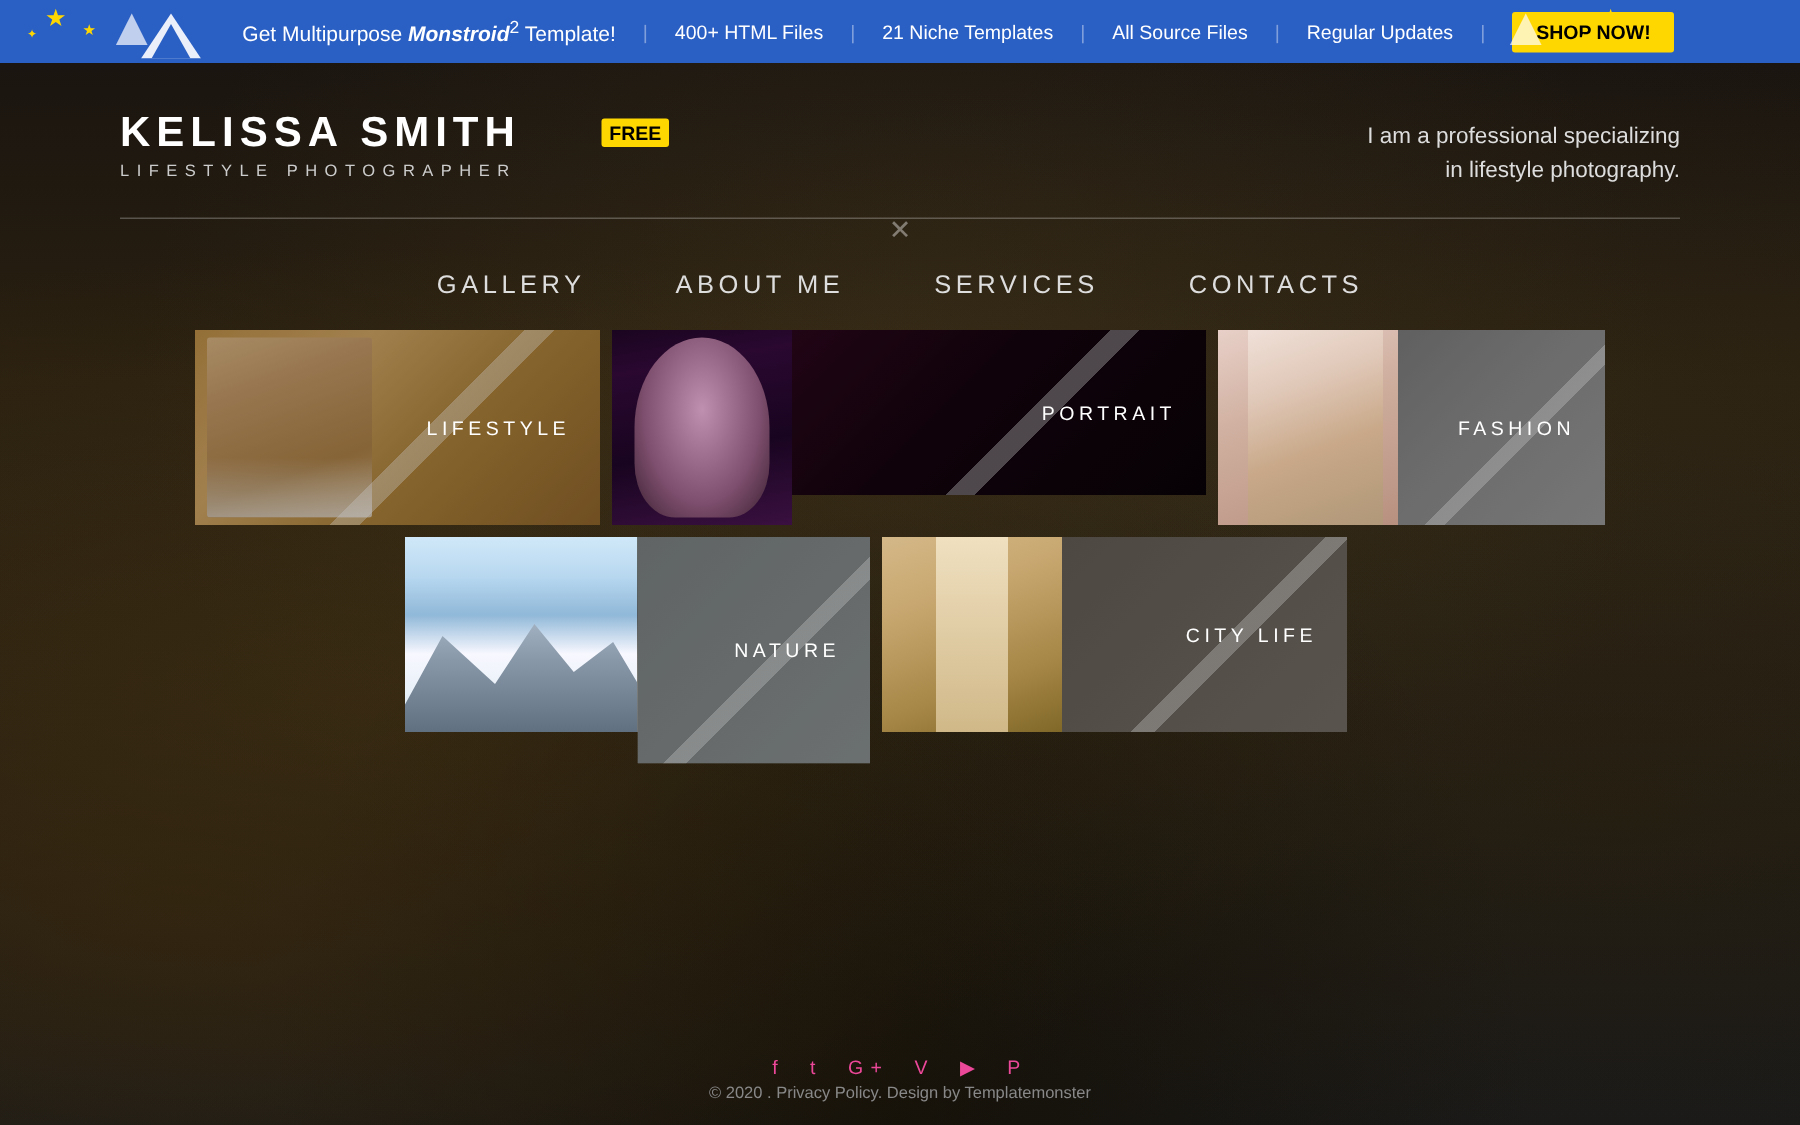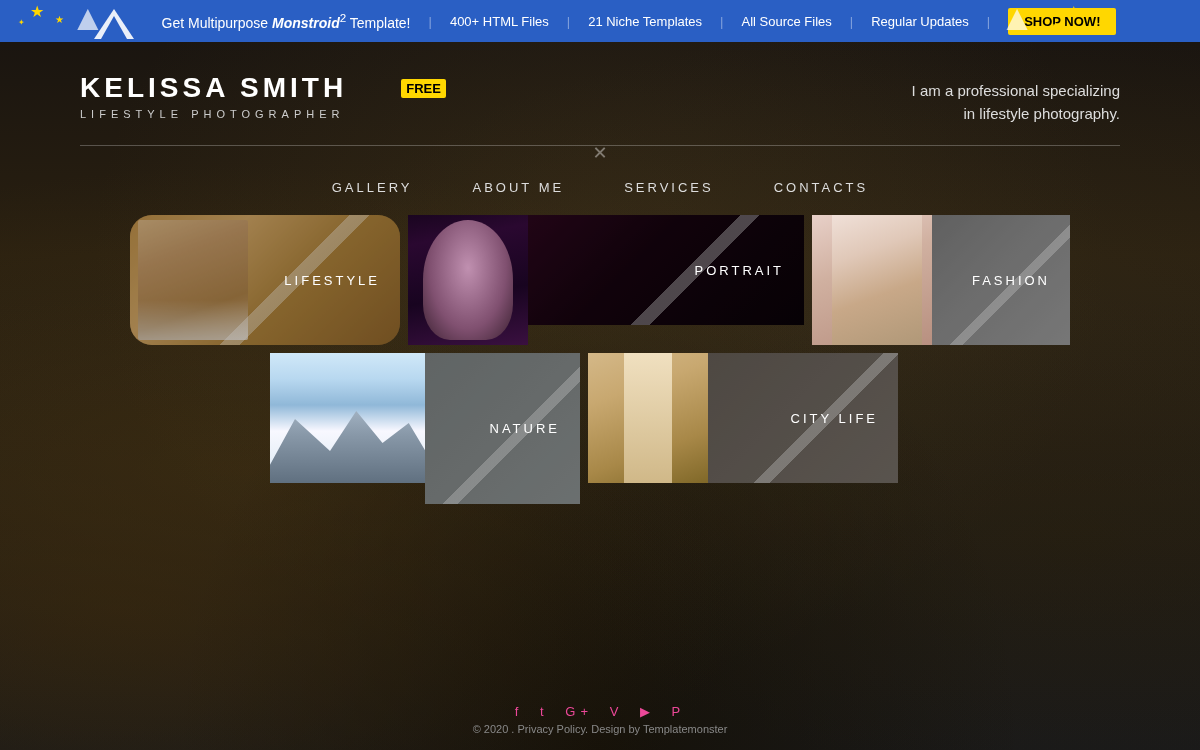--- a/index.html
+++ b/index.html
@@ -171,21 +171,21 @@
     .site-nav {
       position: relative;
       z-index: 5;
       display: flex;
       justify-content: center;
       gap: 60px;
       padding: 18px 0 20px;
     }
     .nav-item {
       color: #ddd;
-      font-size: 13px;
+      font-size: 17px;
       letter-spacing: 3px;
       text-transform: uppercase;
       text-decoration: none;
       cursor: pointer;
     }
 
     
     .gallery-section {
       position: relative;
       z-index: 5;
@@ -244,21 +244,20 @@
         rgba(200,200,200,0.35) 60%,
         transparent 60%
       );
       pointer-events: none;
     }
 
     
     .item-lifestyle {
       width: 270px;
       height: 130px;
-      border-radius: 22px;
     }
     .item-lifestyle .photo-bg {
       background: linear-gradient(135deg, #d4a050 0%, #e8b870 30%, #c09040 60%, #a07030 100%);
     }
     .item-portrait-img {
       width: 120px;
       height: 130px;
       position: relative;
       overflow: hidden;
     }

